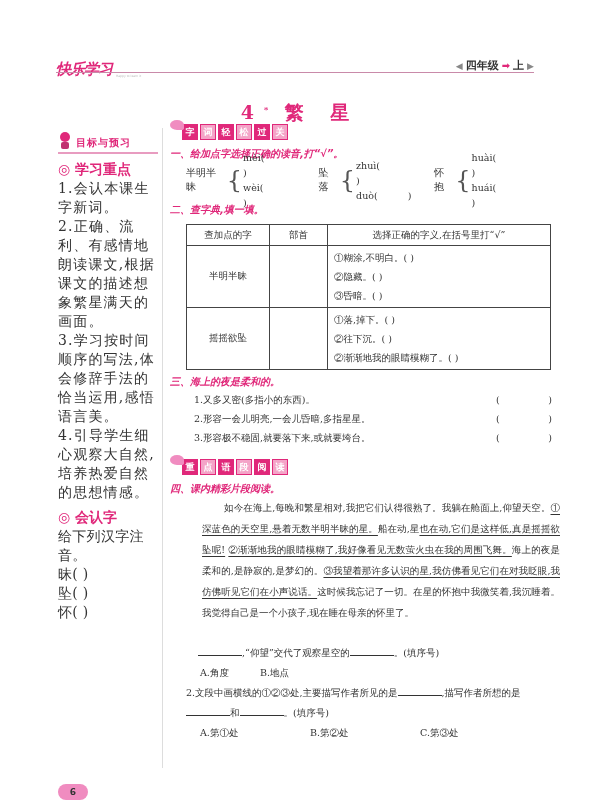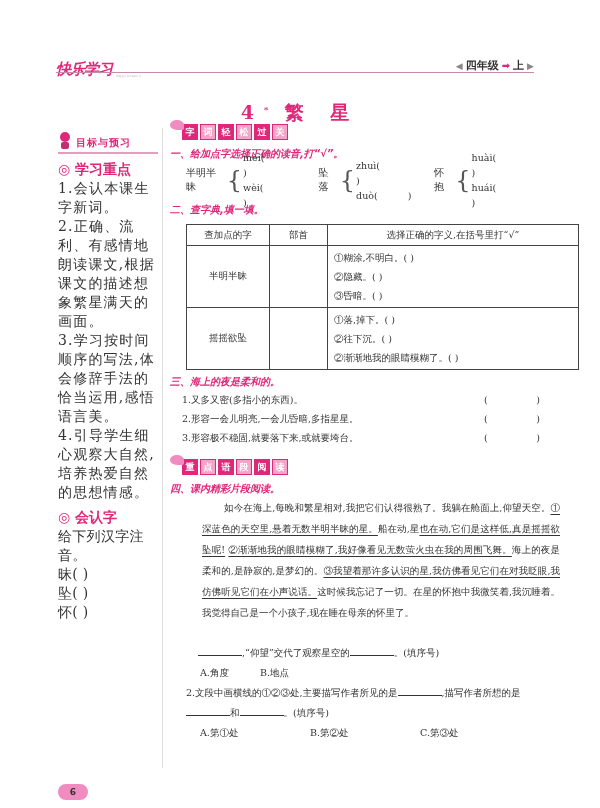--- a/index.html
+++ b/index.html
@@ -36,27 +36,27 @@
   .banner .box { width:14px; height:14px; background:#f4a4c8; color:#fff; font-size:9px; font-weight:bold; display:flex; align-items:center; justify-content:center; border:1px solid #e0287a; }
   .banner .box.dark { background:#e0287a; }
   .q { font-size:10px; font-weight:bold; color:#e0287a; margin-top:4px; height:16px; line-height:16px;font-style:italic; }
   .pinyin-row { display:flex; height:36px; margin-left:16px; font-size:10px; }
   .py-group { display:flex; align-items:center; margin-right:22px; }
   .py-word { font-size:10px; margin-right:2px; }
   .brace { font-size:24px; line-height:24px; color:#555; font-weight:200; margin-right:1px; }
   .py-opts { display:flex; flex-direction:column; font-size:9.5px; line-height:15px; }
   .py-opts span { display:inline-block; }
   .paren-gap { display:inline-block; width:30px; }
-  table.dict { border-collapse:collapse; margin:6px 12px 0 16px; width:393px; font-size:9.5px; }
+  table.dict { border-collapse:collapse; margin:6px 12px 0 16px; width:365px; font-size:9.5px; }
   table.dict td, table.dict th { border:1px solid #444; padding:0 6px; font-weight:normal; }
   table.dict th { height:20px; text-align:center; }
   table.dict td.word { text-align:center; width:70px; }
   table.dict td.rad { width:45px; }
   table.dict td.meanings { line-height:19px; padding:2px 6px; }
-  .list3 { margin-left:12px; font-size:9.5px; line-height:19px; }
+  .list3 { margin-left:24px; font-size:9.5px; line-height:19px; }
   .list3 .row { display:flex; justify-content:space-between; width:358px; }
   .ans { display:inline-flex; justify-content:space-between; width:56px; }
   .passage { margin-left:32px; width:358px; font-size:9.5px; line-height:21px; text-align:justify; }
   .passage .ul { text-decoration:underline; text-underline-offset:3px; }
   .indent { display:inline-block; width:22px; }
   .qa { margin-left:16px; font-size:9.5px; line-height:20px; width:360px; }
   .blank { display:inline-block; border-bottom:1px solid #333; width:44px; height:12px; vertical-align:baseline; }
   .opts { display:flex; padding-left:14px; }
   .opts span { display:inline-block; }
   .pageno { position:absolute; left:58px; top:784px; width:30px; height:16px; background:#f08cc0; border-radius:9px; font-size:9px; text-align:center; line-height:16px; color:#333; font-weight:bold; }

